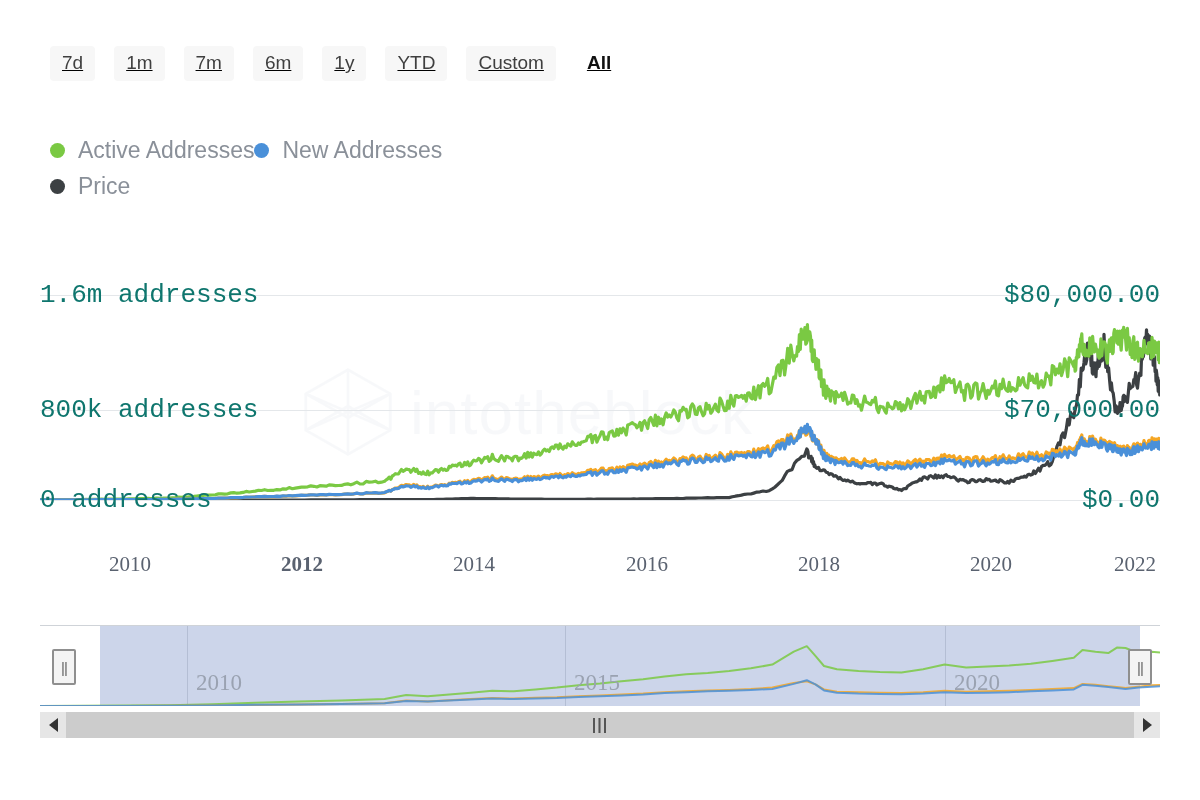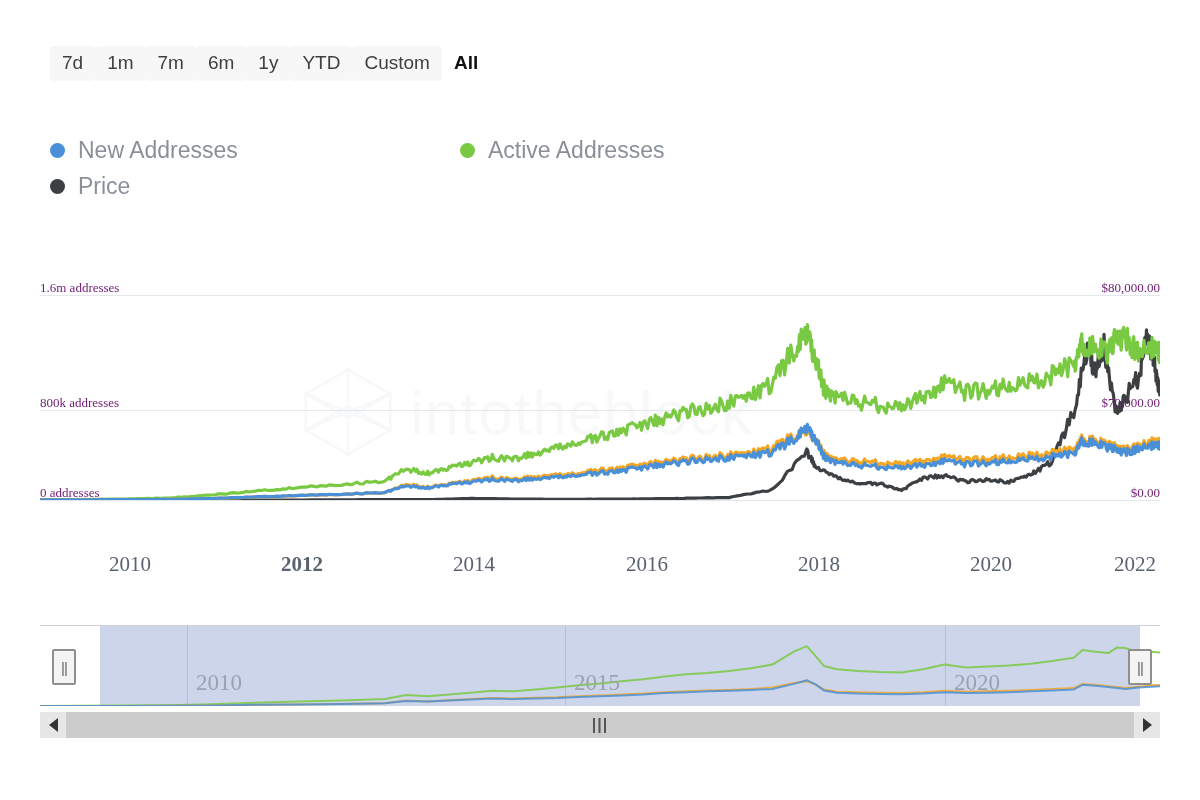--- a/index.html
+++ b/index.html
@@ -4,43 +4,43 @@
 <style>
   html,body{margin:0;padding:0;}
   body{
     width:1200px;height:800px;background:#ffffff;
     font-family:"Liberation Sans", sans-serif;
     overflow:hidden;position:relative;
   }
   .root{position:absolute;inset:0;}
 
   
-  .range-bar{position:absolute;left:50px;top:46px;display:flex;align-items:flex-end;gap:0;}
+  .range-bar{position:absolute;left:50px;top:46px;display:flex;align-items:flex-end;gap:19px;text-decoration:underline;}
   .range-btn{
     background:#f7f7f7;border:none;border-radius:4px;
     padding:7px 12px;font-size:19px;color:#3f3f3f;
     font-family:"Liberation Sans", sans-serif;cursor:pointer;line-height:1.1;
   }
   .range-btn.active{background:transparent;font-weight:bold;color:#111;}
 
   
   .legend{position:absolute;left:50px;top:132px;width:720px;}
   .legend-row{display:flex;align-items:center;height:36px;}
   .legend-item{display:flex;align-items:center;cursor:pointer;}
   .legend-item.col1{width:410px;}
   .dot{width:15px;height:15px;border-radius:50%;margin-right:13px;flex:none;}
   .legend-label{font-size:23px;color:#8a9099;white-space:nowrap;}
 
   
   .chart-area{position:absolute;left:0;top:270px;width:1200px;height:270px;}
   .plot{position:absolute;left:40px;top:25px;width:1120px;height:205px;}
   .gridline{position:absolute;left:0;width:1120px;height:1px;background:#e4e7ea;}
   .axis-label{
-    position:absolute;font-size:13px;color:#701a75;white-space:nowrap;
-    font-family:Liberation Serif, serif;
+    position:absolute;font-size:26px;color:#0f766e;white-space:nowrap;
+    font-family:Liberation Mono, monospace;
   }
   .axis-left{left:40px;}
   .axis-right{right:40px;text-align:right;}
 
   .watermark{
     position:absolute;left:300px;top:362px;width:610px;height:100px;
     display:flex;align-items:center;opacity:.5;pointer-events:none;
   }
   .wm-text{font-size:62px;color:#f1f3f6;letter-spacing:1px;margin-left:14px;font-family:"Liberation Sans",sans-serif;}
 
@@ -93,27 +93,27 @@
     <button class="range-btn">7m</button>
     <button class="range-btn">6m</button>
     <button class="range-btn">1y</button>
     <button class="range-btn">YTD</button>
     <button class="range-btn">Custom</button>
     <button class="range-btn active">All</button>
   </div>
 
   <div class="legend">
     <div class="legend-row">
+      <div class="legend-item">
+        <span class="dot" id="dot1" style="background: rgb(122, 201, 67);"></span>
+        <span class="legend-label">Active Addresses</span>
+      </div>
       <div class="legend-item col1">
         <span class="dot" id="dot0" style="background: rgb(74, 144, 217);"></span>
         <span class="legend-label">New Addresses</span>
-      </div>
-      <div class="legend-item">
-        <span class="dot" id="dot1" style="background: rgb(122, 201, 67);"></span>
-        <span class="legend-label">Active Addresses</span>
       </div>
     </div>
     <div class="legend-row">
       <div class="legend-item">
         <span class="dot" id="dot3" style="background: rgb(60, 64, 67);"></span>
         <span class="legend-label">Price</span>
       </div>
     </div>
   </div>
 

